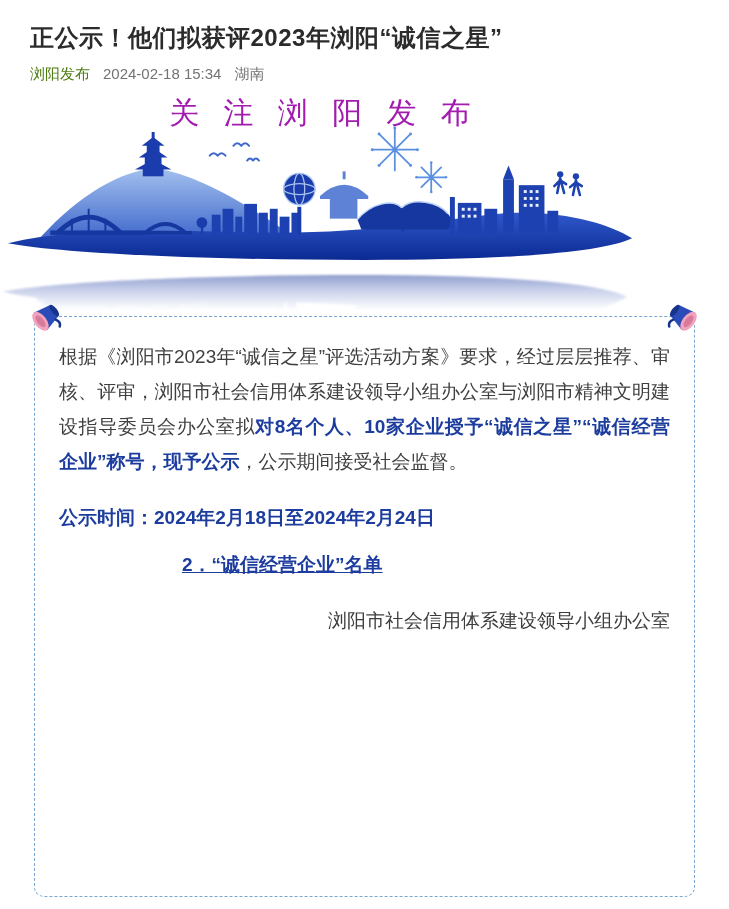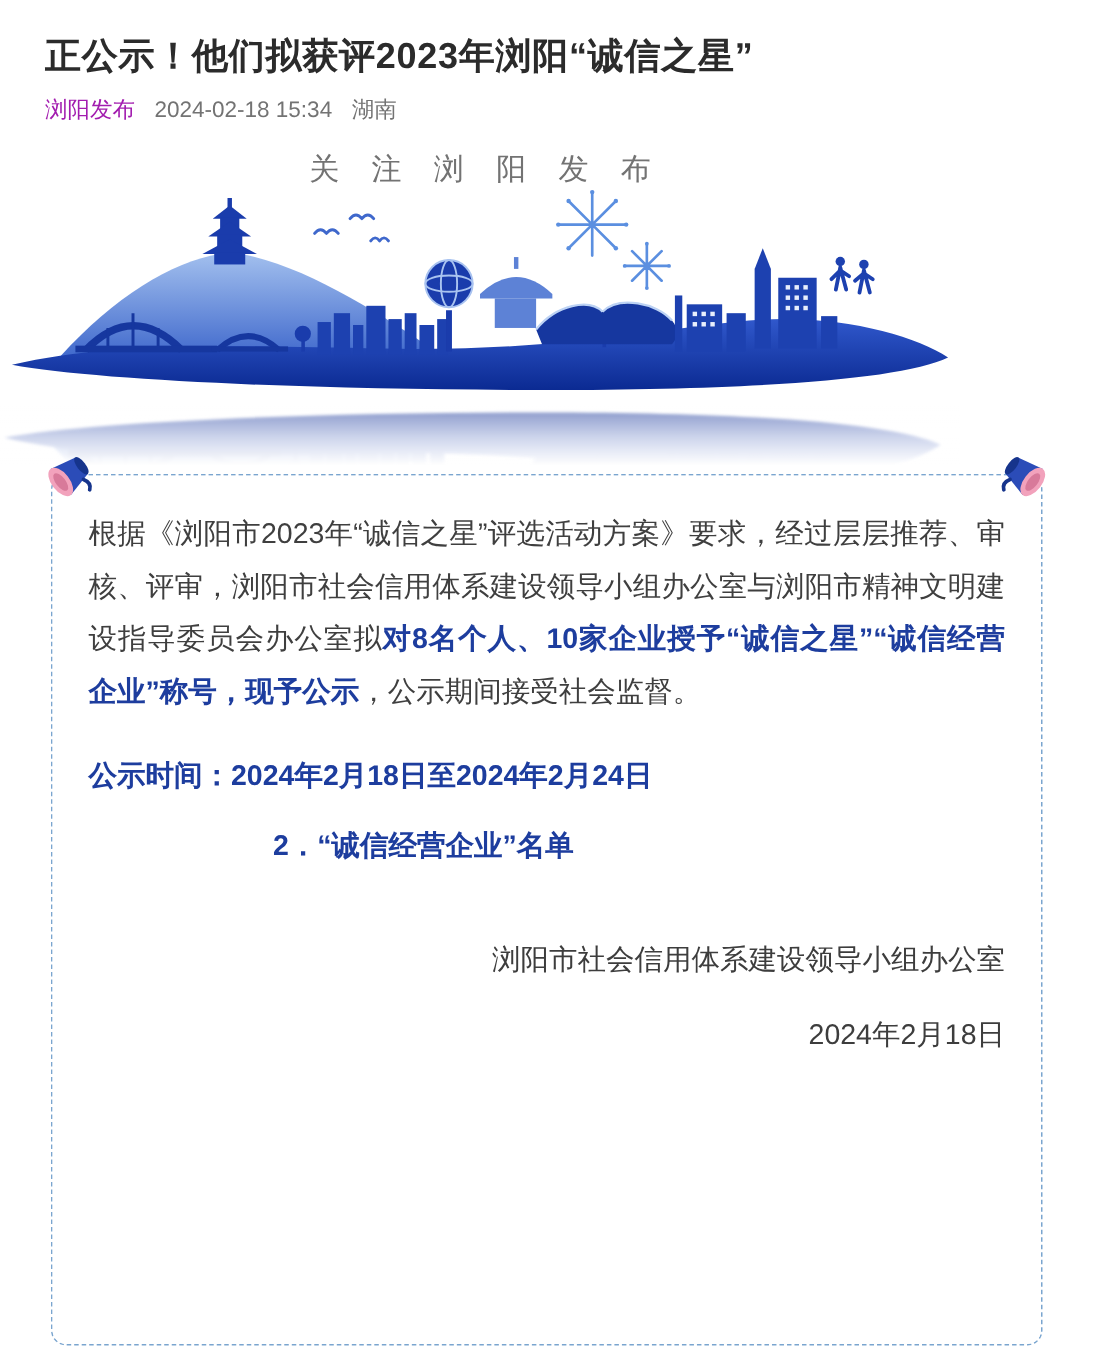--- a/index.html
+++ b/index.html
@@ -14,28 +14,28 @@
   .title {
     margin:0; padding:22px 30px 0 30px;
     font-size:24px; line-height:32px; font-weight:600;
     color:#2b2b2b; letter-spacing:0.5px;
   }
   .byline {
     margin:10px 30px 0 30px;
     font-size:15px; line-height:20px;
     display:flex; align-items:center; gap:13px;
   }
-  .byline .account { color:#a21caf; cursor:pointer; }
+  .byline .account { color:#4d7c0f; cursor:pointer; }
   .byline .meta { color:#737373; }
 
   
   .banner { position:relative; width:640px; margin:12px auto 0 auto; }
   .banner-caption {
-    text-align:center; font-size:20px; font-weight:500;
-    color:#737373; letter-spacing:8px; line-height:34px;
+    text-align:center; font-size:30px; font-weight:500;
+    color:#a21caf; letter-spacing:8px; line-height:34px;
     position:relative; z-index:2; margin-bottom:-6px; padding-left:8px;
   }
   .banner-art { display:block; margin:0 auto; }
   .banner-reflection {
     position:relative; height:42px; overflow:hidden; opacity:.55; margin-top:1px;
   }
   .banner-reflection svg { display:block; transform:scaleY(-1); filter:blur(1px); }
   .banner-reflection .fade {
     position:absolute; left:0; top:0; right:0; bottom:0;
     background:linear-gradient(to bottom, rgba(255,255,255,0) 0%, rgba(255,255,255,.6) 55%, #ffffff 100%);
@@ -56,27 +56,27 @@
     margin:6px 0 0 0; font-size:19px; line-height:35px;
     color:#3f3f3f; text-align:justify;
   }
   .para .hl { font-weight:700; color:#1d3d9e; }
 
   .blue-line {
     margin:19px 0 0 0; font-size:19px; line-height:28px;
     font-weight:700; color:#1d3d9e;
   }
   .blue-line.first { margin-top:25px; }
-  .blue-line.indent { padding-left:123px; }
+  .blue-line.indent { padding-left:123px;text-decoration:underline; }
 
   .sign {
     margin:22px 0 0 0; font-size:19px; line-height:28px;
     color:#3d3d3d; text-align:right;
   }
-  .sign.sign-first { margin-top:48px; }
+  .sign.sign-first { margin-top:28px; }
 
   .hidden-defs { position:absolute; width:0; height:0; overflow:hidden; }
 </style>
 </head>
 <body>
 
 <svg class="hidden-defs" aria-hidden="true">
   <defs>
     <linearGradient id="gHull" x1="0" y1="0" x2="0" y2="1">
       <stop offset="0" stop-color="#3058cc"></stop>
@@ -252,16 +252,15 @@
     <svg class="mega mega-right" viewBox="0 0 40 40">
         <use href="#mega"></use>
       </svg>
 
     <p class="para"><span>根据《浏阳市2023年“诚信之星”评选活动方案》要求，经过层层推荐、审核、评审，浏阳市社会信用体系建设领导小组办公室与浏阳市精神文明建设指导委员会办公室拟</span><span class="hl">对8名个人、10家企业授予“诚信之星”“诚信经营企业”称号，现予公示</span><span>，公示期间接受社会监督。</span></p>
 
     <p class="blue-line first">公示时间：2024年2月18日至2024年2月24日</p>
     <p class="blue-line indent">2．“诚信经营企业”名单</p>
 
     <p class="sign sign-first">浏阳市社会信用体系建设领导小组办公室</p>
-    <p class="sign">2024年2月18日</p>
   </div>
 
 </div>
 
 </body></html>

